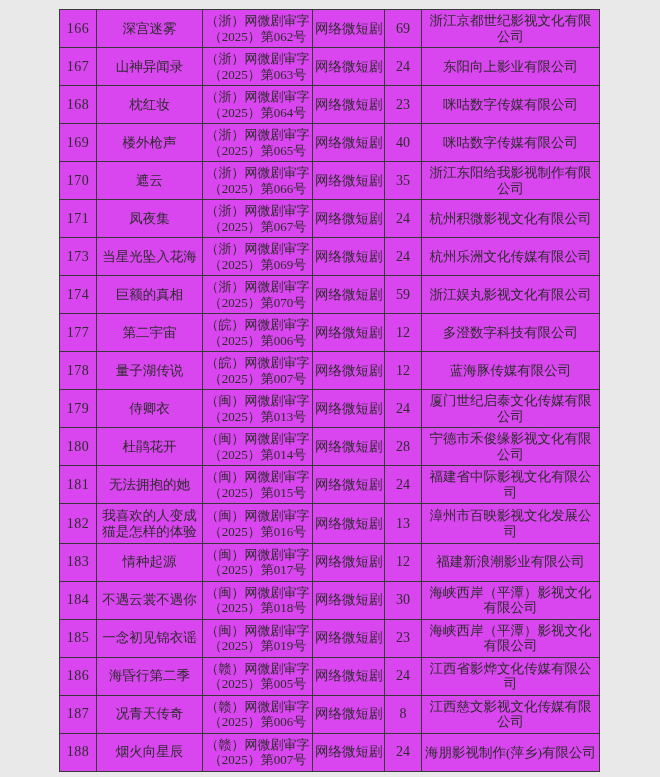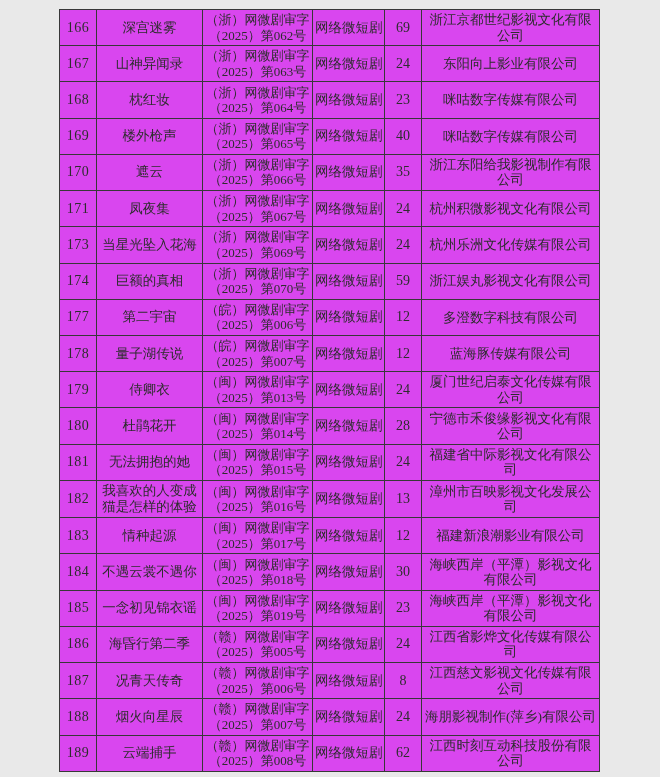--- a/index.html
+++ b/index.html
@@ -265,26 +265,15 @@
     <td class="col-index">188</td>
     <td class="col-title">烟火向星辰</td>
     <td class="col-license">
       <span>（赣）网微剧审字</span>
       <span>（2025）第007号</span>
     </td>
     <td class="col-type">网络微短剧</td>
     <td class="col-episodes">24</td>
     <td class="col-company">海朋影视制作(萍乡)有限公司</td>
   </tr>
-        <tr>
-    <td class="col-index">189</td>
-    <td class="col-title">云端捕手</td>
-    <td class="col-license">
-      <span>（赣）网微剧审字</span>
-      <span>（2025）第008号</span>
-    </td>
-    <td class="col-type">网络微短剧</td>
-    <td class="col-episodes">62</td>
-    <td class="col-company">江西时刻互动科技股份有限公司</td>
-  </tr>
       </tbody>
   </table>
 </div>
 
 </body></html>

